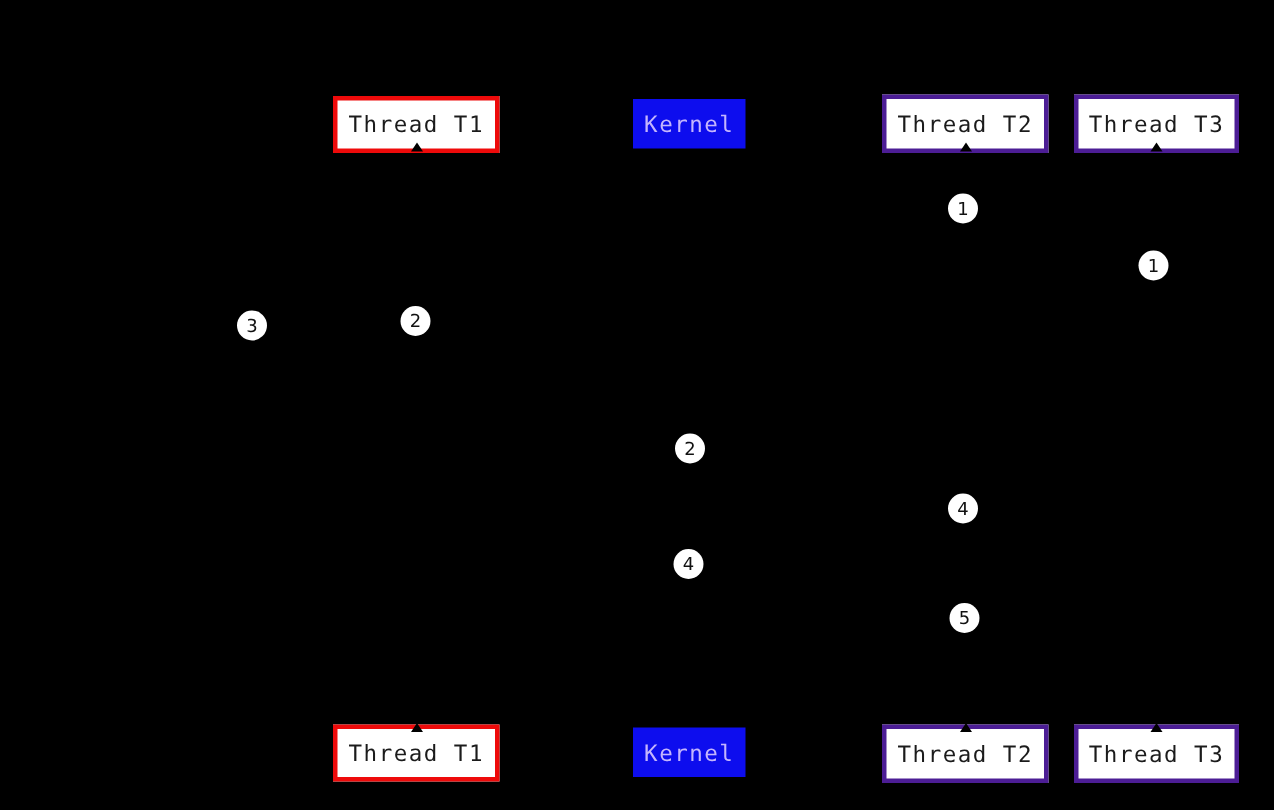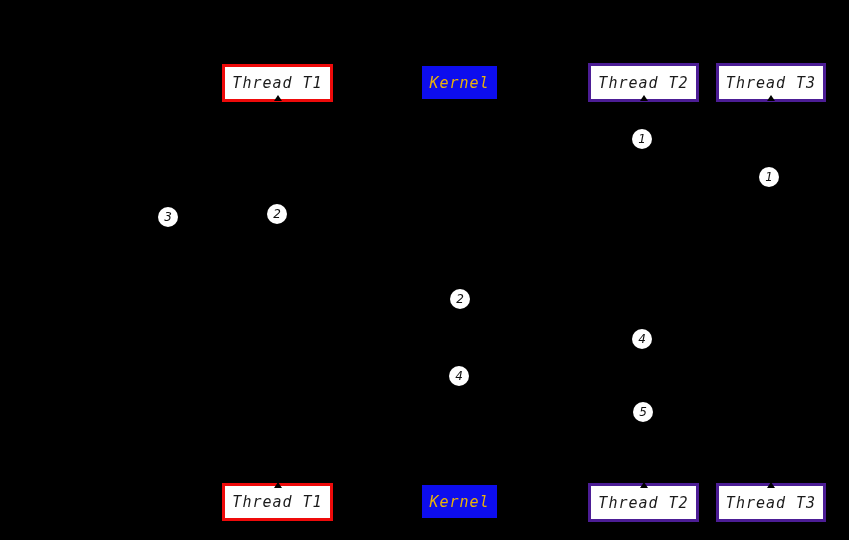--- a/index.html
+++ b/index.html
@@ -3,40 +3,39 @@
 <meta charset="utf-8">
 <style>
   html, body { margin: 0; padding: 0; background: #000; }
   .canvas {
     position: relative;
     width: 849px;
     height: 540px;
     background: #000;
     overflow: hidden;
     font-family: "DejaVu Sans Mono", monospace;
-    font-style: italic;
   }
   .actor-box {
     position: absolute;
     box-sizing: border-box;
     display: flex;
     align-items: center;
     justify-content: center;
     background: #ffffff;
   }
   .red-box  { border: 3px solid #ee0a0a; }
   .blue-box { border: 3px solid #4c1d95; }
   .blue-solid { background: #0d0dee; }
   .actor-label {
     font-size: 15px;
     letter-spacing: 1px;
     color: #1b1b1b;
     white-space: nowrap;
   }
-  .blue-solid .actor-label { color: #eab308; }
+  .blue-solid .actor-label { color: #c4b5fd; }
   
   .notch {
     position: absolute;
     left: 50%;
     transform: translateX(-50%);
     width: 0; height: 0;
     border-left: 4px solid transparent;
     border-right: 4px solid transparent;
     border-bottom: 6px solid #000;
   }

